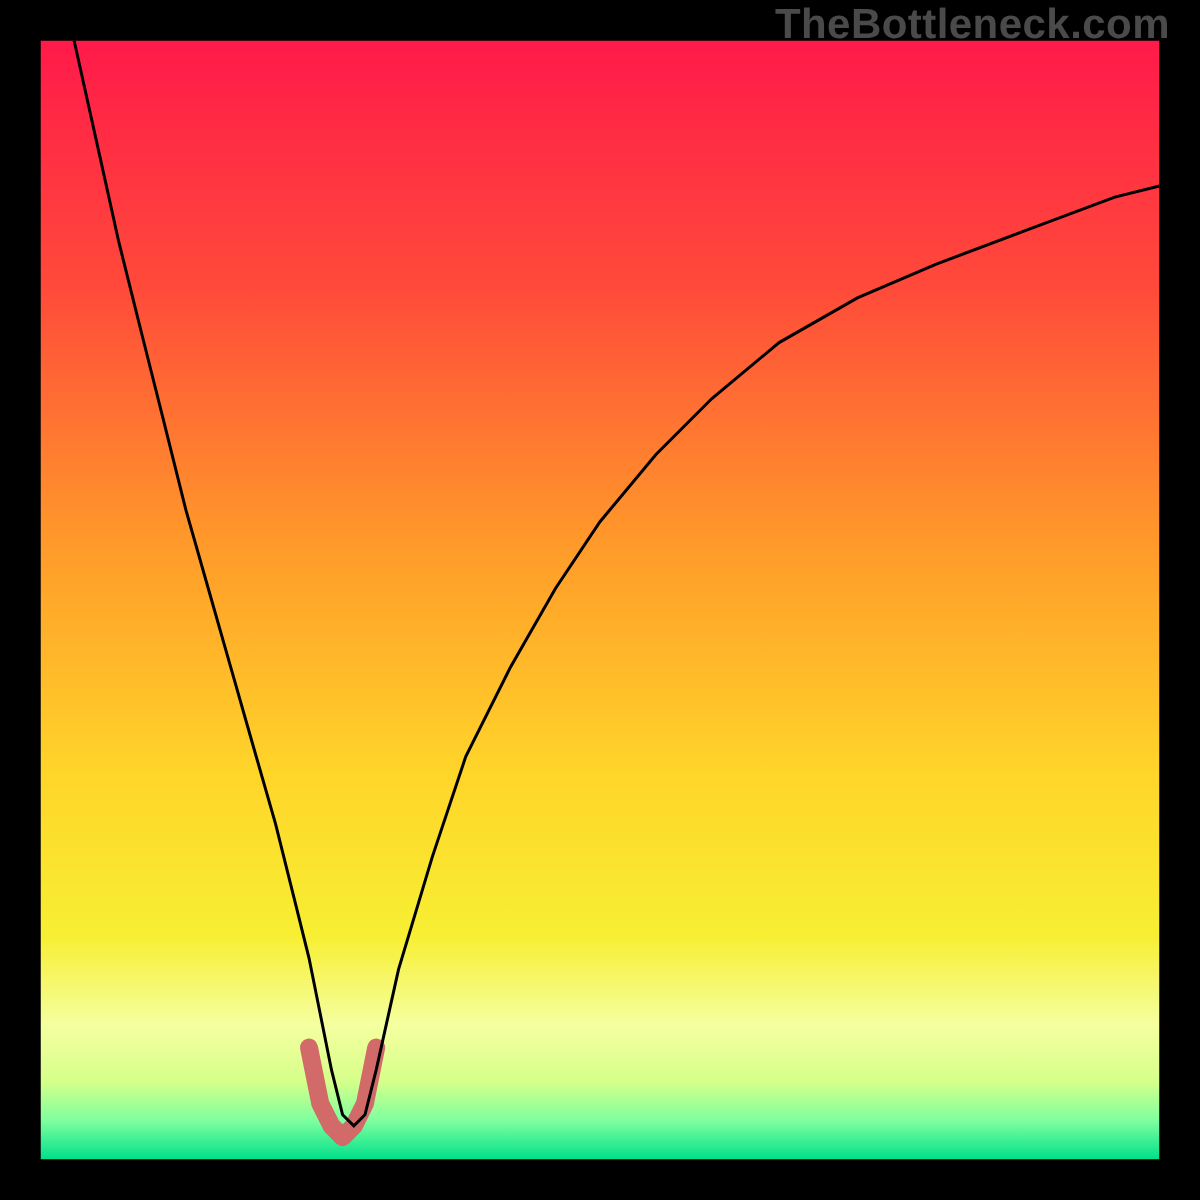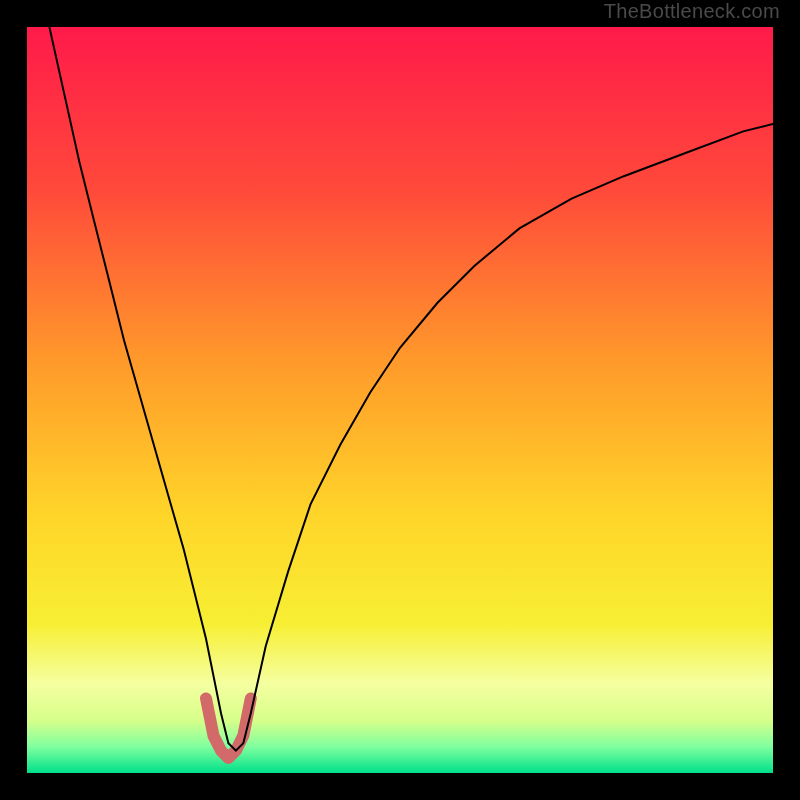--- a/index.html
+++ b/index.html
@@ -13,22 +13,22 @@
     width: 800px;
     height: 800px;
     background: #000;
     position: relative;
   }
   .watermark {
     position: absolute;
     top: 0;
     right: 20px;
     font-family: Arial, Helvetica, sans-serif;
-    font-size: 20px;
-    font-weight: 400;
+    font-size: 28px;
+    font-weight: 700;
     color: #4a4a4a;
     letter-spacing: 0.3px;
     z-index: 10;
   }
   .plot {
     position: absolute;
     left: 27px;
     top: 27px;
     width: 746px;
     height: 746px;

